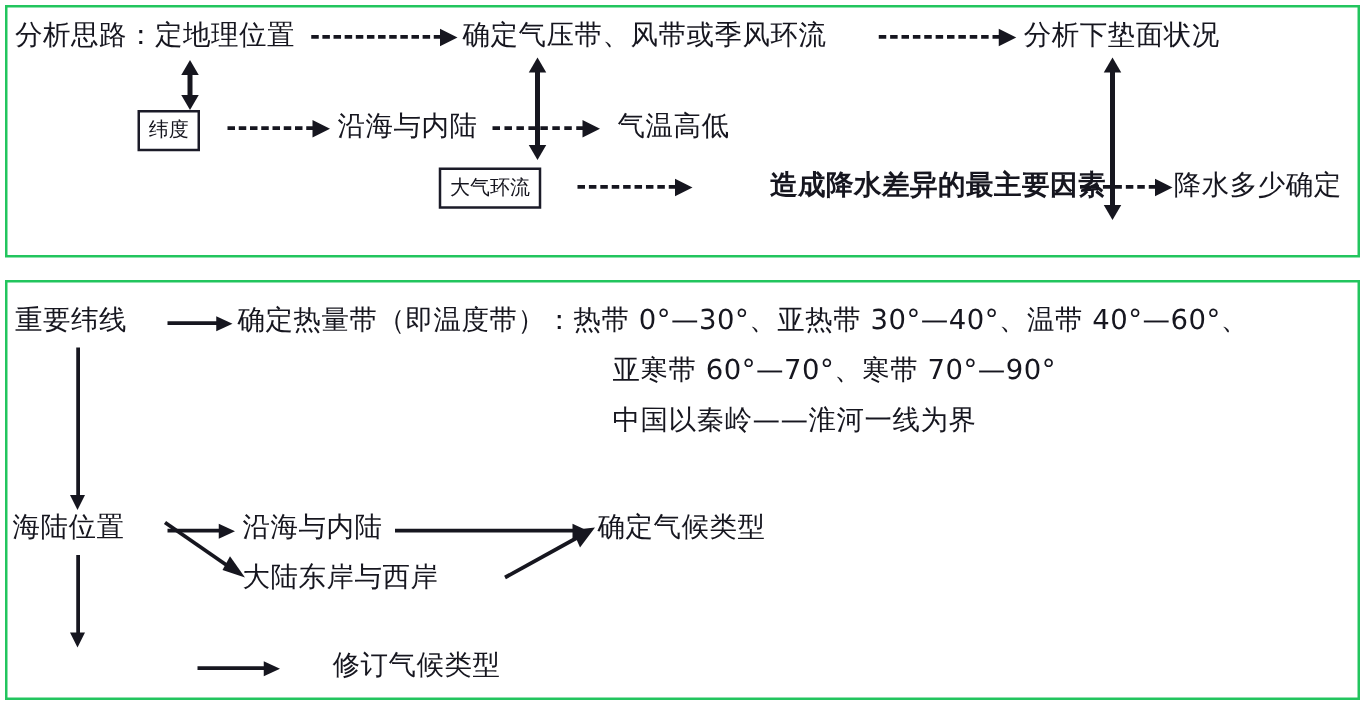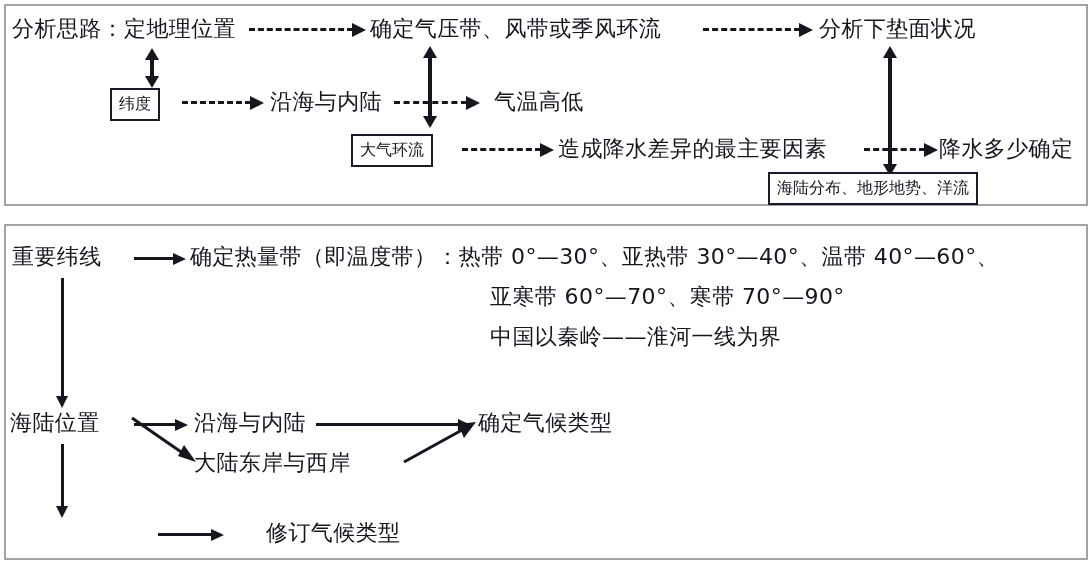--- a/index.html
+++ b/index.html
@@ -15,21 +15,21 @@
     position: relative;
     overflow: hidden;
   }
   #canvas {
     position: relative;
     width: 1092px;
     height: 564px;
   }
   .panel {
     position: absolute;
-    border: 2px solid #a3a3a3;
+    border: 2px solid #22c55e;
     background: #ffffff;
     box-sizing: border-box;
   }
   #panel-top   { left: 4px;  top: 4px;   width: 1084px; height: 202px; }
   #panel-bottom{ left: 4px;  top: 224px; width: 1084px; height: 336px; }
 
   .txt {
     position: absolute;
     white-space: nowrap;
     font-size: 21px;
@@ -211,30 +211,29 @@
 
     <span class="txt big" style="left: 488px; top: 83px;">气温高低</span>
 
     <div class="boxed" style="left: 345px; top: 128px;">大气环流</div>
 
     <div class="arrow-dash" style="left: 456px; top: 138px; width: 92px;">
       <div class="shaft"></div>
         <div class="head"></div>
     </div>
 
-    <span class="txt big" style="left: 552px; top: 130px;">造成降水差异的最主要因素</span>
+    <span class="txt big" style="left: 610px; top: 130px; font-weight: bold;">造成降水差异的最主要因素</span>
 
     <div class="arrow-dash" style="left: 858px; top: 138px; width: 74px;">
       <div class="shaft"></div>
         <div class="head"></div>
     </div>
 
     <span class="txt big" style="left: 933px; top: 130px;">降水多少确定</span>
 
-    <div class="boxed" style="left: 762px; top: 166px;">海陆分布、地形地势、洋流</div>
   </div>
 
   <div class="panel" id="panel-bottom">
 
     <span class="txt big" style="left: 6px; top: 18px; text-align: center;">重要纬线</span>
 
     <div class="arrow-h" style="left: 128px; top: 27px; width: 52px;">
       <div class="shaft"></div>
         <div class="head"></div>
     </div>

